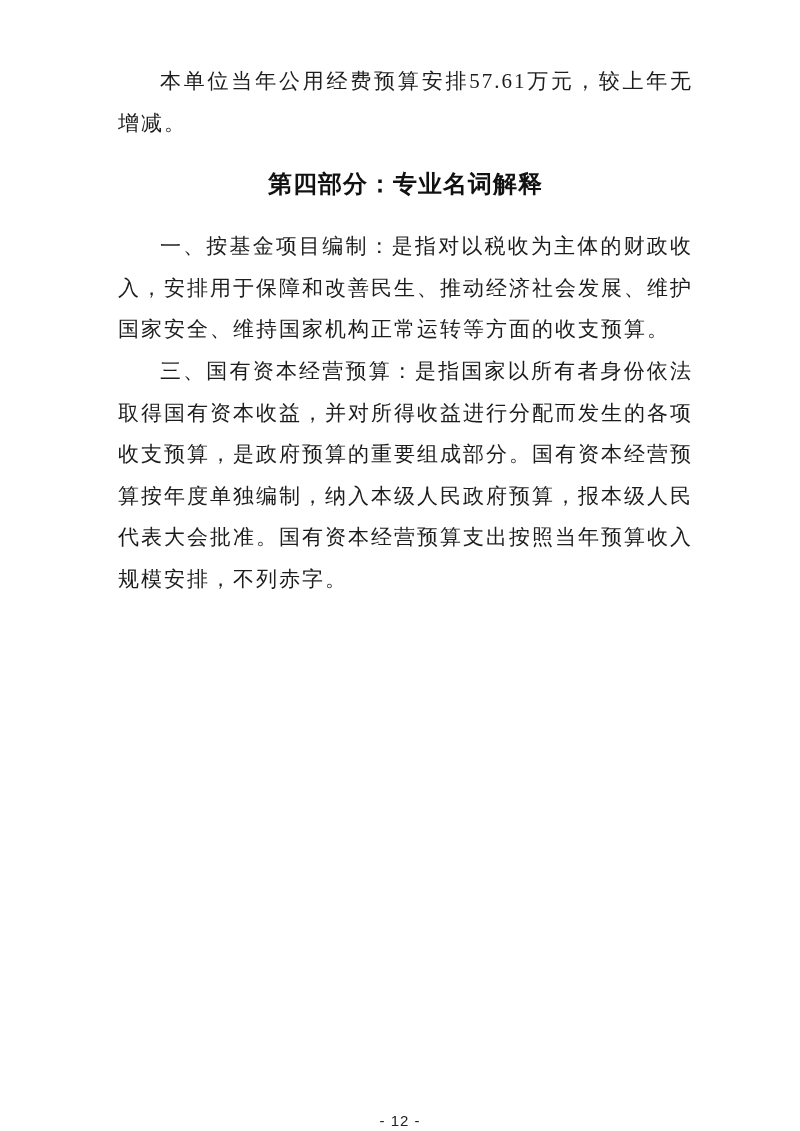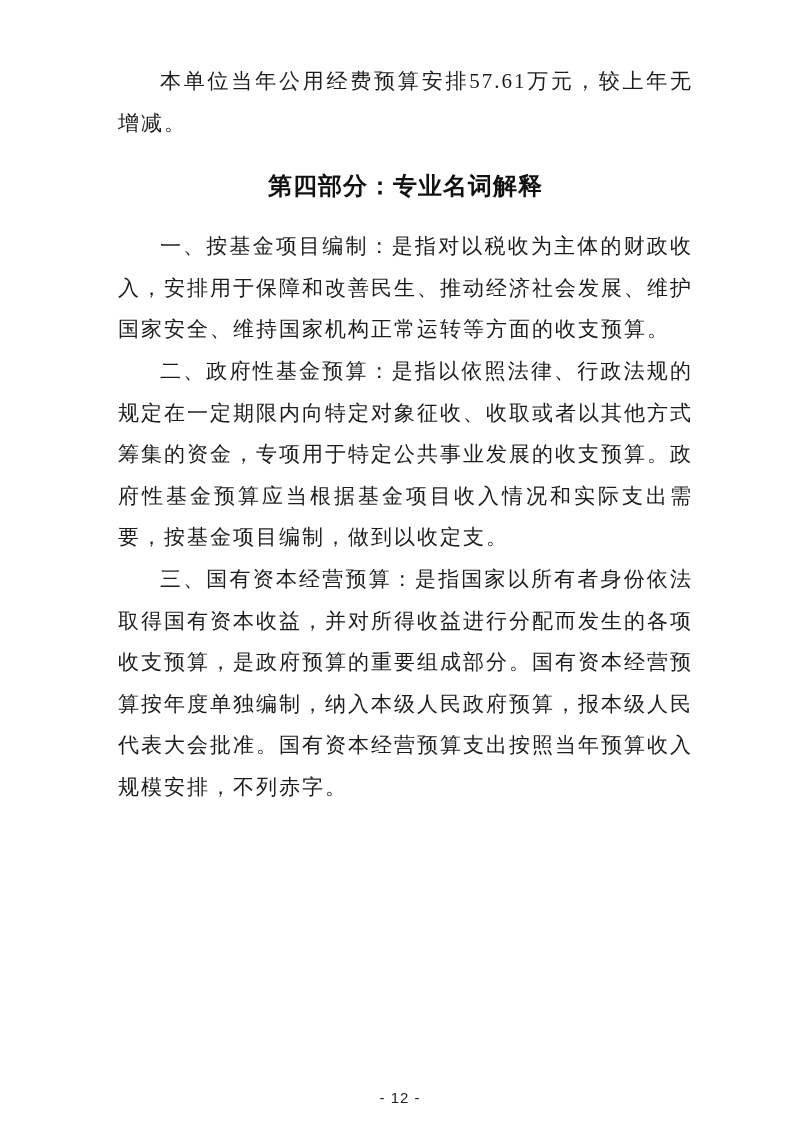--- a/index.html
+++ b/index.html
@@ -27,33 +27,33 @@
     margin: 0;
     font-size: 21px;
     line-height: 41.6px;
     letter-spacing: 2px;
     text-align: justify;
     text-justify: inter-ideograph;
     text-indent: 2em;
     color: #1c1c1c;
   }
   .section-heading {
-    font-family: Liberation Serif, serif;
+    font-family: Liberation Mono, monospace;
     font-weight: bold;
     font-size: 24px;
     line-height: 42px;
     letter-spacing: 1px;
     text-align: center;
     text-indent: 0;
     color: #111111;
     margin: 21px 0 19px 0;
   }
   .page-number {
     position: absolute;
-    bottom: 37px;
+    bottom: 14px;
     left: 0;
     right: 0;
     text-align: center;
     font-family: "Liberation Sans", "DejaVu Sans", sans-serif;
     font-size: 15px;
     letter-spacing: 1px;
     color: #222222;
   }
 </style>
 </head>
@@ -61,19 +61,18 @@
 
 <div class="page">
   <div class="content">
 
     <p class="body-par">本单位当年公用经费预算安排57.61万元，较上年无增减。</p>
 
     <h1 class="section-heading">第四部分：专业名词解释</h1>
 
     <div>
       <p class="body-par">一、按基金项目编制：是指对以税收为主体的财政收入，安排用于保障和改善民生、推动经济社会发展、维护国家安全、维持国家机构正常运转等方面的收支预算。</p>
-      <p class="body-par">二、政府性基金预算：是指以依照法律、行政法规的规定在一定期限内向特定对象征收、收取或者以其他方式筹集的资金，专项用于特定公共事业发展的收支预算。政府性基金预算应当根据基金项目收入情况和实际支出需要，按基金项目编制，做到以收定支。</p>
       <p class="body-par">三、国有资本经营预算：是指国家以所有者身份依法取得国有资本收益，并对所得收益进行分配而发生的各项收支预算，是政府预算的重要组成部分。国有资本经营预算按年度单独编制，纳入本级人民政府预算，报本级人民代表大会批准。国有资本经营预算支出按照当年预算收入规模安排，不列赤字。</p>
     </div>
   </div>
 
   <div class="page-number">- 12 -</div>
 </div>
 
 </body></html>

